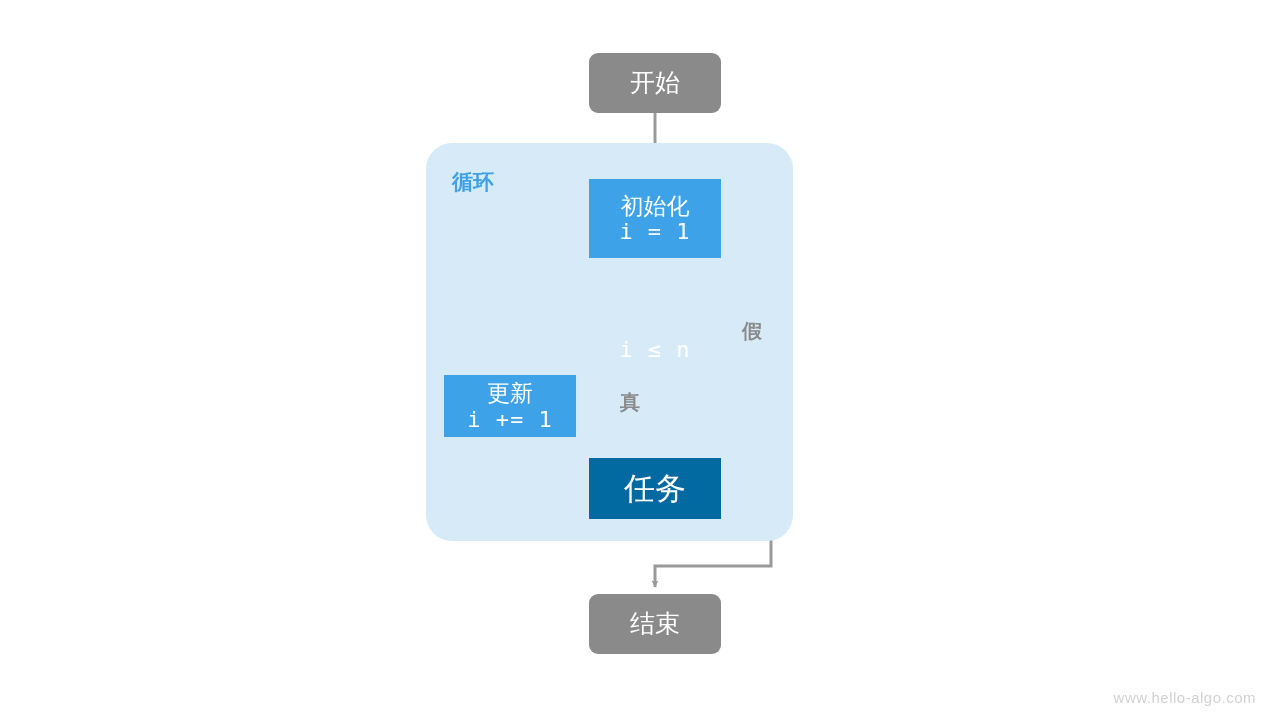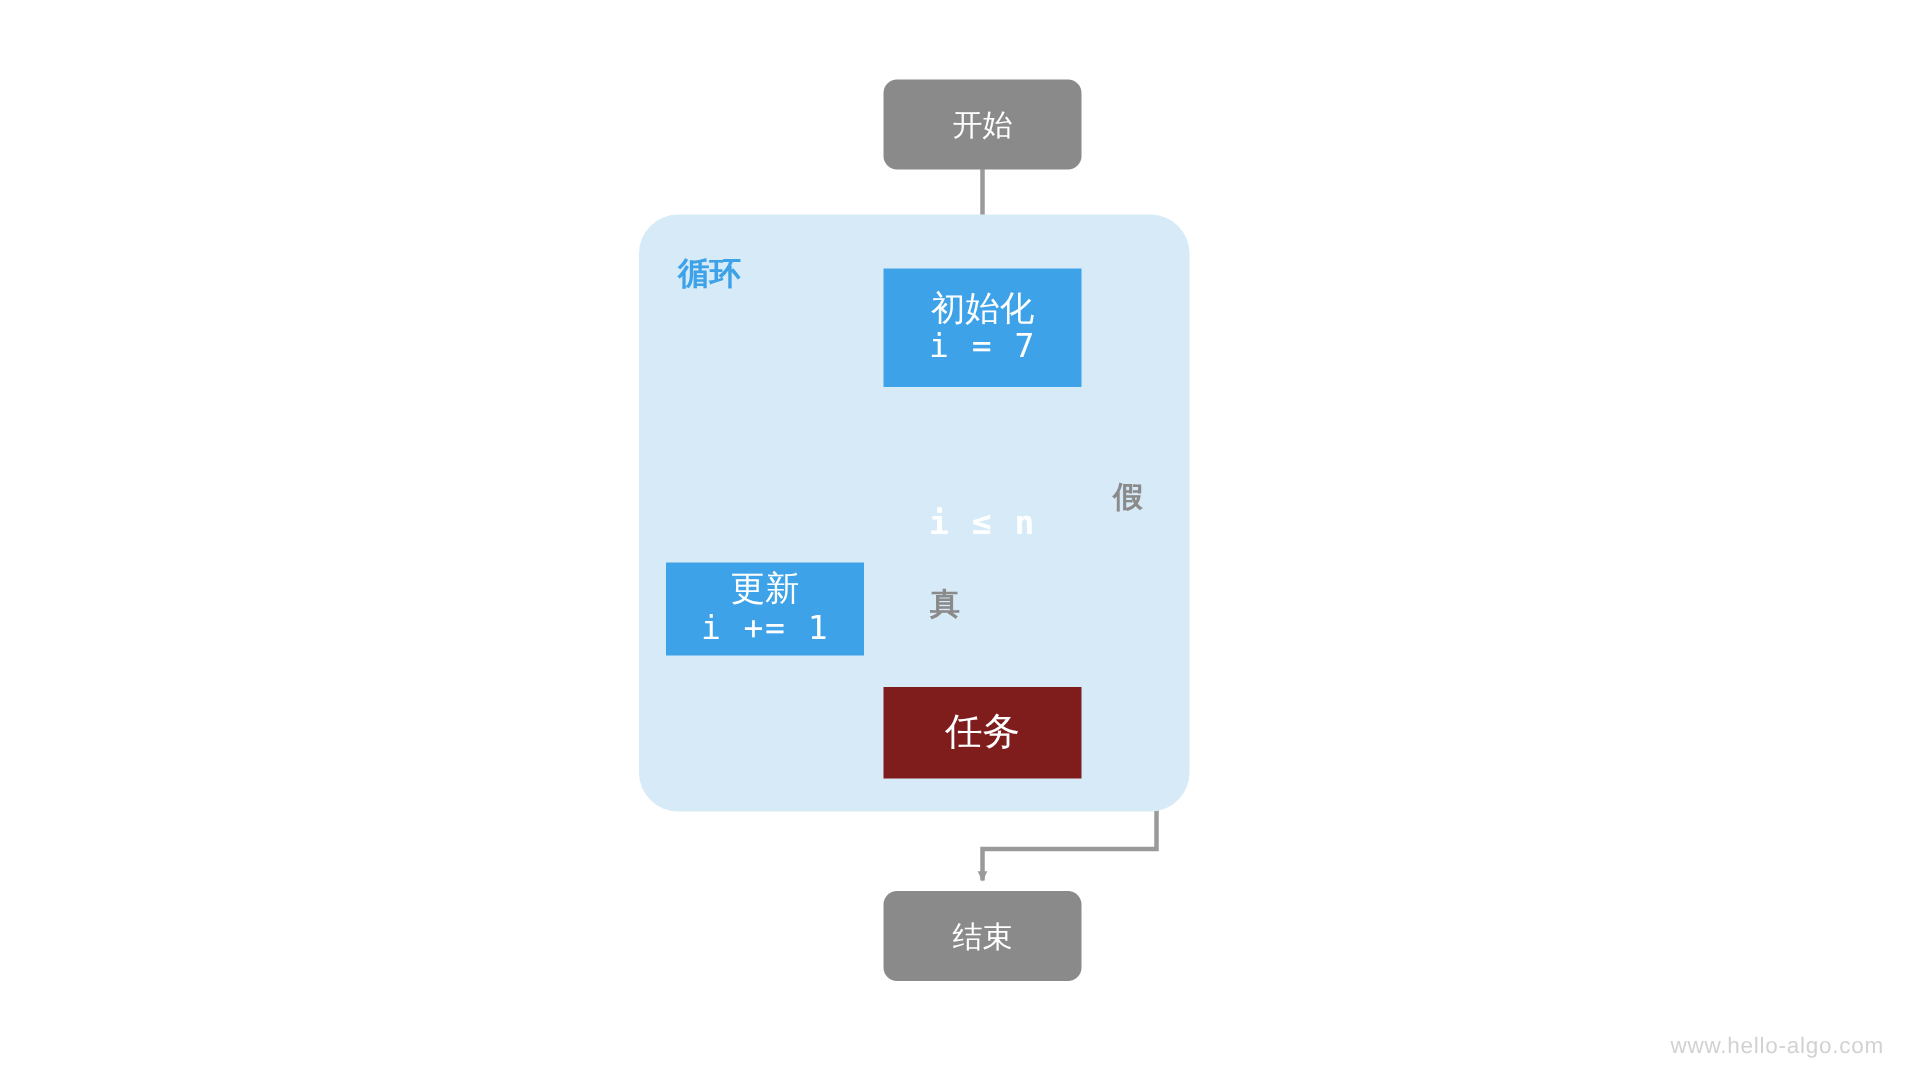--- a/index.html
+++ b/index.html
@@ -28,29 +28,29 @@
     align-items: center;
     justify-content: center;
     box-sizing: border-box;
     color: #ffffff;
     text-align: center;
     line-height: 1.15;
   }
   .node-terminal {
     background: #8a8a8a;
     border-radius: 9px;
-    font-size: 20px;
+    font-size: 25px;
   }
   .node-process {
     background: #3da2e8;
     font-size: 23px;
   }
   .node-task {
-    background: #7f1d1d;
-    font-size: 25px;
+    background: #0369a1;
+    font-size: 31px;
     text-align: center;
   }
   .mono {
     font-family: "DejaVu Sans Mono", "Liberation Mono", monospace;
     font-size: 22px;
     letter-spacing: 1px;
   }
   .cjk {
     font-family: "DejaVu Sans", "Liberation Sans", sans-serif;
   }
@@ -89,21 +89,20 @@
   #diamond-text {
     position: absolute;
     left: 0;
     top: 0;
     width: 192px;
     height: 77px;
     display: flex;
     align-items: center;
     justify-content: center;
     color: #ffffff;
-    font-weight: bold;
   }
   #watermark {
     position: absolute;
     right: 24px;
     bottom: 14px;
     font-family: Liberation Sans, sans-serif;
     font-size: 15px;
     color: #d2d2d2;
     letter-spacing: 0.5px;
   }
@@ -138,21 +137,21 @@
 <div id="loop-container"></div>
 
 <div id="loop-label">循环</div>
 
 <div class="node node-terminal" style="left:589px; top:53px; width:132px; height:60px;">
   <span class="cjk">开始</span>
 </div>
 
 <div class="node node-process" style="left:589px; top:179px; width:132px; height:79px;">
   <span class="cjk">初始化</span>
-  <span class="mono">i = 7</span>
+  <span class="mono">i = 1</span>
 </div>
 
 <div id="diamond-wrap">
   <div id="diamond-text" class="mono">i ≤ n</div>
 </div>
 
 <div class="edge-label" style="left:620px; top:389px;">真</div>
 
 <div class="edge-label" style="left:742px; top:318px;">假</div>
 

